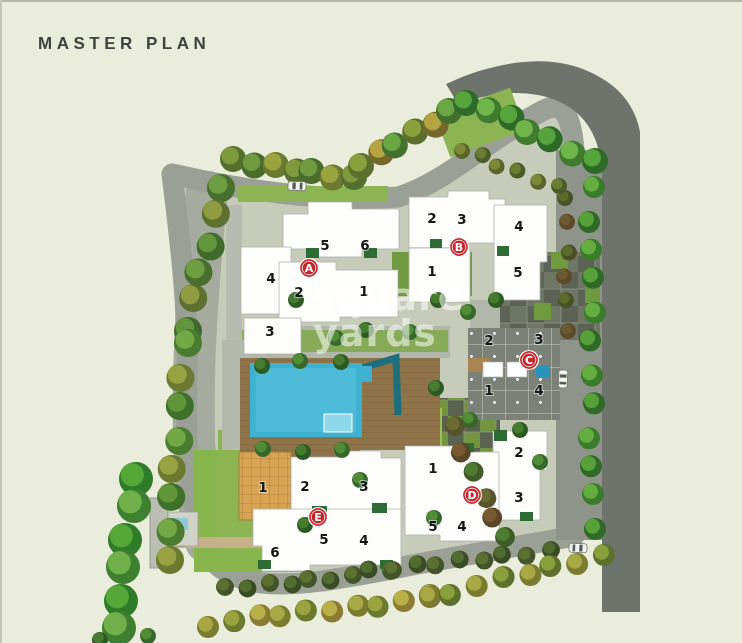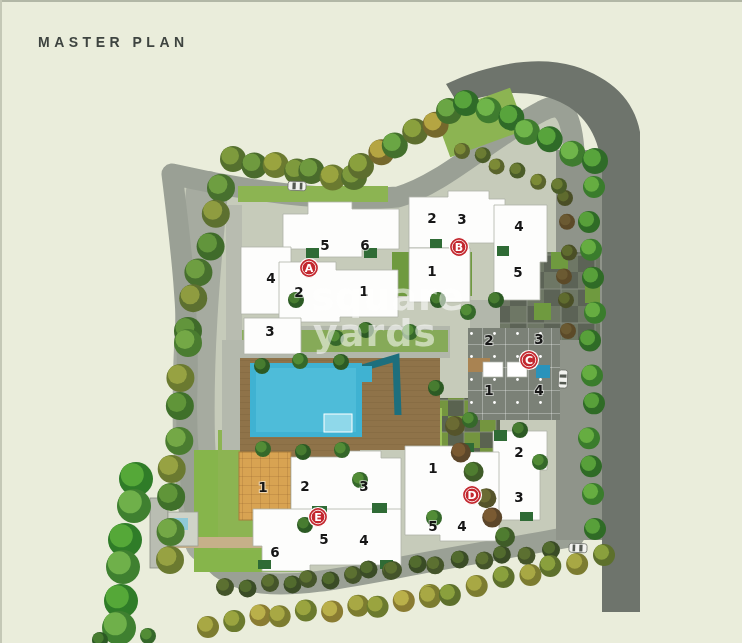--- a/index.html
+++ b/index.html
@@ -1,20 +1,20 @@
 <!DOCTYPE html>
 <html><head>
 <meta charset="utf-8">
 <style>
   html,body{margin:0;padding:0;background:#eaeddb;}
   .stage{position:relative;width:742px;height:643px;background:#eaeddb;overflow:hidden;
          font-family:"Liberation Sans","DejaVu Sans",sans-serif;}
   .stage::before{content:"";position:absolute;left:0;top:0;width:742px;height:2px;background:#b2b7a6;}
   .stage::after{content:"";position:absolute;left:0;top:0;width:2px;height:643px;background:#c4c8b6;}
-  .plan-title{position:absolute;left:38px;top:34px;font-size:14px;font-weight:600;
+  .plan-title{position:absolute;left:38px;top:34px;font-size:17px;font-weight:600;
               letter-spacing:4.5px;color:#3e4440;text-align:right;}
   svg{position:absolute;left:0;top:0;}
   .bld{fill:#fdfdfc;stroke:#aeb2a8;stroke-width:.8;}
   .unit-num{font-family:"DejaVu Sans","Liberation Sans",sans-serif;font-size:13.5px;font-weight:bold;
             fill:#161616;text-anchor:middle;paint-order:stroke;stroke:rgba(255,255,255,.55);stroke-width:2px;}
   .marker-letter{font-family:"DejaVu Sans","Liberation Sans",sans-serif;font-size:11px;font-weight:bold;
             fill:#ffffff;text-anchor:middle;}
   .watermark{font-family:"DejaVu Sans","Liberation Sans",sans-serif;font-weight:bold;font-size:38px;
             fill:#ffffff;opacity:.55;text-anchor:middle;letter-spacing:1px;}
 </style>

